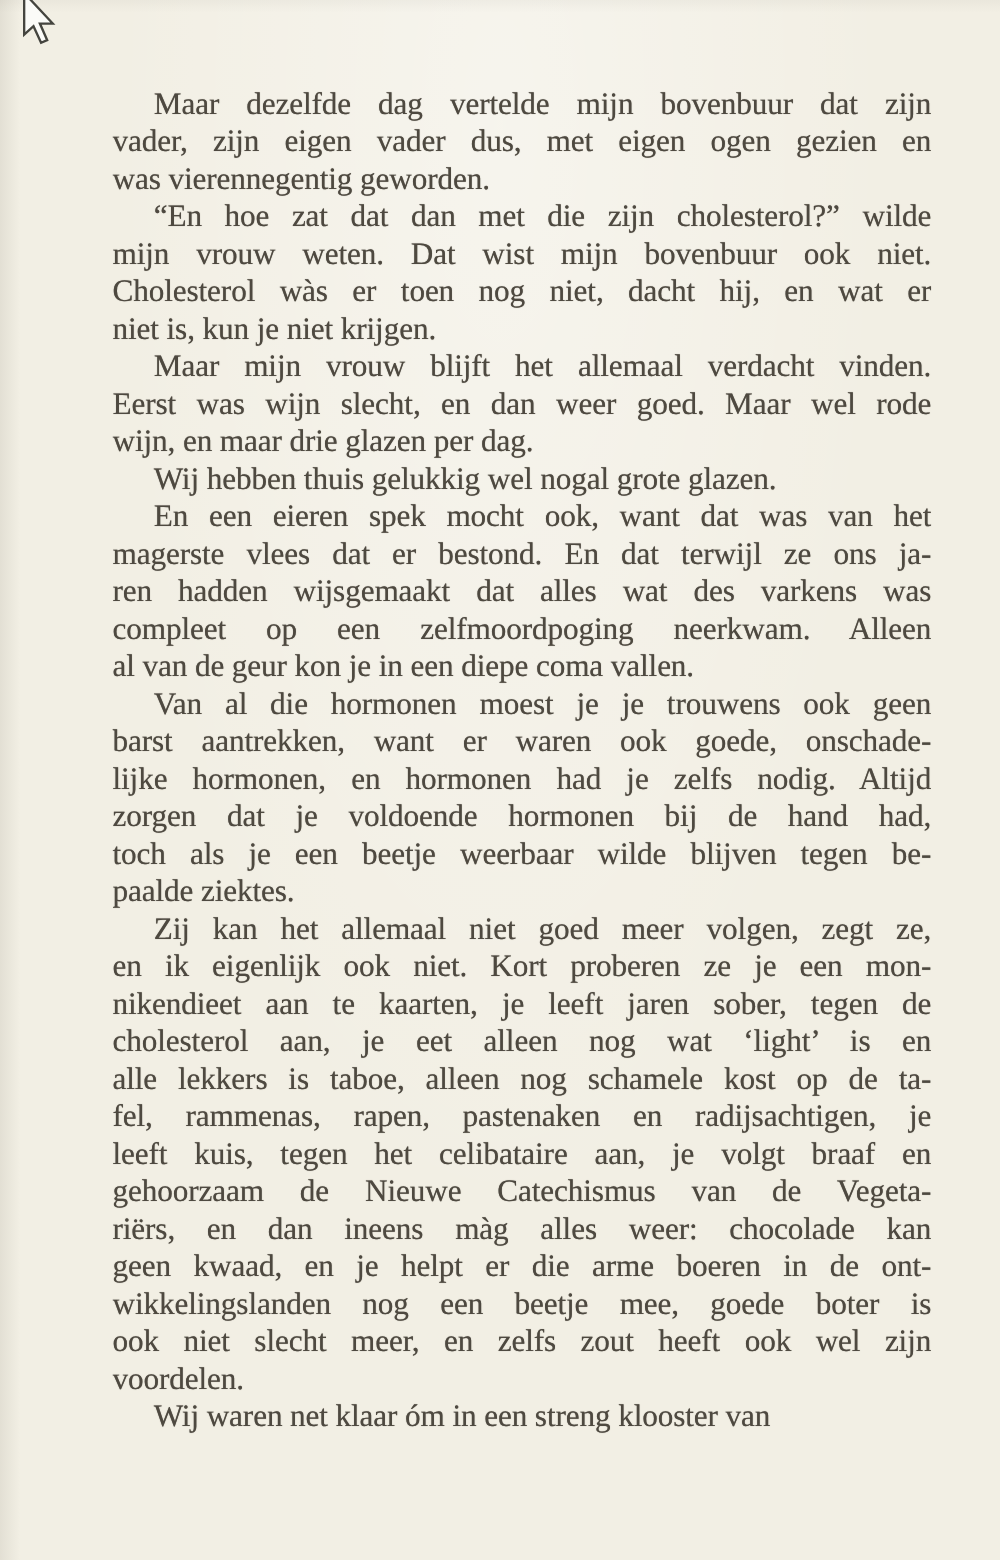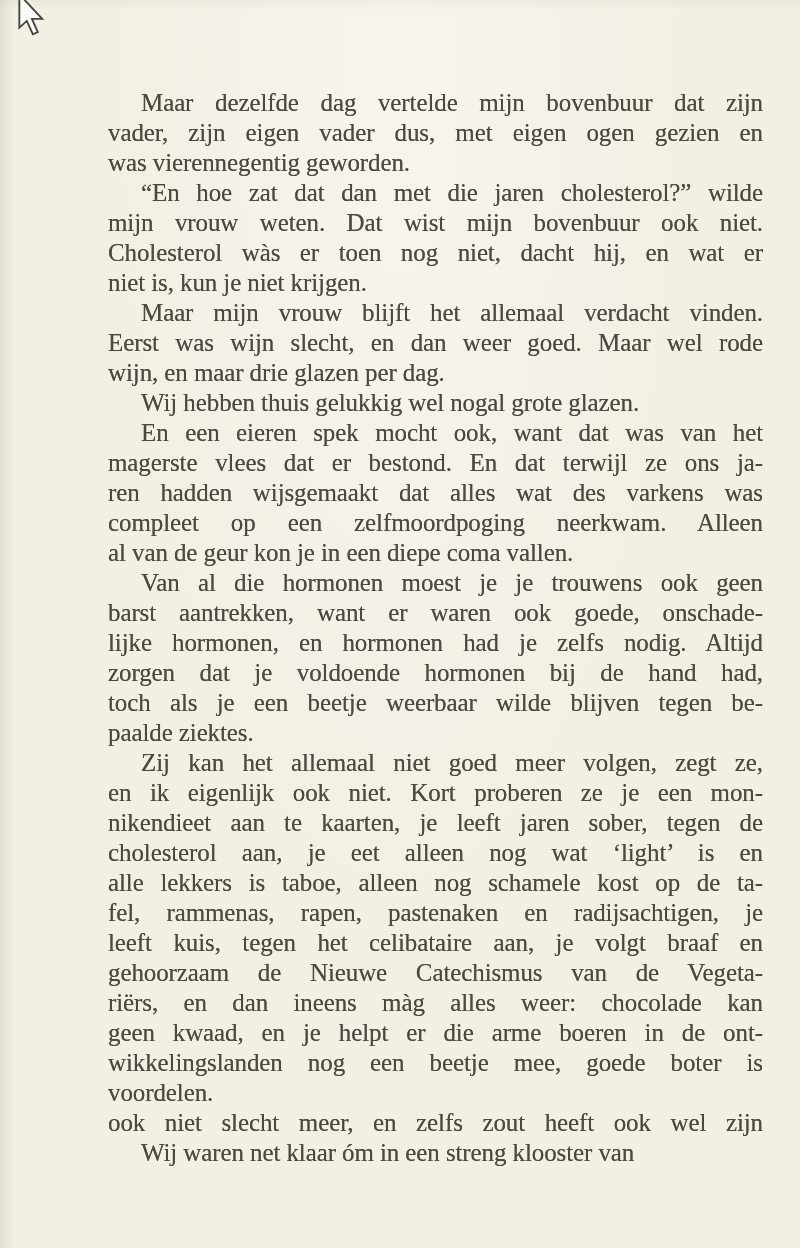--- a/index.html
+++ b/index.html
@@ -17,28 +17,27 @@
   .page-shade {
     position: absolute; inset: 0;
     background:
       linear-gradient(to right, rgba(90,85,70,0.10), rgba(90,85,70,0.0) 16px),
       linear-gradient(to bottom, rgba(90,85,70,0.05), rgba(90,85,70,0.0) 10px),
       radial-gradient(ellipse at 50% 8%, rgba(255,255,255,0.35), rgba(255,255,255,0) 55%);
     pointer-events: none;
   }
   .text-block {
     position: absolute;
-    left: 108px;
+    left: 90px;
     top: 69px;
     width: 655px;
     color: var(--ink);
     font-size: 25px;
     letter-spacing: -0.1px;
     text-shadow: 0 0 0.6px rgba(78,73,64,0.75);
-    margin-top: 19px;
   }
   .line {
     height: 30px;
     line-height: 30px;
     overflow: hidden;
     text-align: justify;
     text-align-last: justify;
     white-space: normal;
   }
   .line.last {
@@ -56,21 +55,21 @@
 </style>
 </head>
 <body>
 
 <div class="page-shade"></div>
 
 <div class="text-block" id="text-block">
     <div class="line indent">Maar dezelfde dag vertelde mijn bovenbuur dat zijn</div>
     <div class="line">vader, zijn eigen vader dus, met eigen ogen gezien en</div>
     <div class="line last">was vierennegentig geworden.</div>
-    <div class="line indent">“En hoe zat dat dan met die jaren cholesterol?” wilde</div>
+    <div class="line indent">“En hoe zat dat dan met die zijn cholesterol?” wilde</div>
     <div class="line">mijn vrouw weten. Dat wist mijn bovenbuur ook niet.</div>
     <div class="line">Cholesterol wàs er toen nog niet, dacht hij, en wat er</div>
     <div class="line last">niet is, kun je niet krijgen.</div>
     <div class="line indent">Maar mijn vrouw blijft het allemaal verdacht vinden.</div>
     <div class="line">Eerst was wijn slecht, en dan weer goed. Maar wel rode</div>
     <div class="line last">wijn, en maar drie glazen per dag.</div>
     <div class="line indent last">Wij hebben thuis gelukkig wel nogal grote glazen.</div>
     <div class="line indent">En een eieren spek mocht ook, want dat was van het</div>
     <div class="line">magerste vlees dat er bestond. En dat terwijl ze ons ja-</div>
     <div class="line">ren hadden wijsgemaakt dat alles wat des varkens was</div>
@@ -86,20 +85,20 @@
     <div class="line">en ik eigenlijk ook niet. Kort proberen ze je een mon-</div>
     <div class="line">nikendieet aan te kaarten, je leeft jaren sober, tegen de</div>
     <div class="line">cholesterol aan, je eet alleen nog wat ‘light’ is en</div>
     <div class="line">alle lekkers is taboe, alleen nog schamele kost op de ta-</div>
     <div class="line">fel, rammenas, rapen, pastenaken en radijsachtigen, je</div>
     <div class="line">leeft kuis, tegen het celibataire aan, je volgt braaf en</div>
     <div class="line">gehoorzaam de Nieuwe Catechismus van de Vegeta-</div>
     <div class="line">riërs, en dan ineens màg alles weer: chocolade kan</div>
     <div class="line">geen kwaad, en je helpt er die arme boeren in de ont-</div>
     <div class="line">wikkelingslanden nog een beetje mee, goede boter is</div>
+    <div class="line">ook niet slecht meer, en zelfs zout heeft ook wel zijn</div>
     <div class="line last">voordelen.</div>
-    <div class="line">ook niet slecht meer, en zelfs zout heeft ook wel zijn</div>
     <div class="line indent last">Wij waren net klaar óm in een streng klooster van</div>
   </div>
 
 <svg class="cursor" viewBox="0 0 12 19" preserveAspectRatio="xMinYMin meet" aria-hidden="true">
   <path d="M1 1 L1 15.3 L4.2 12.4 L6.8 18.1 L8.9 17.2 L6.4 11.5 L10.8 11.5 Z" fill="#fbfbf8" stroke="#45453f" stroke-width="0.8" stroke-linejoin="miter"></path>
 </svg>
 
 </body></html>

